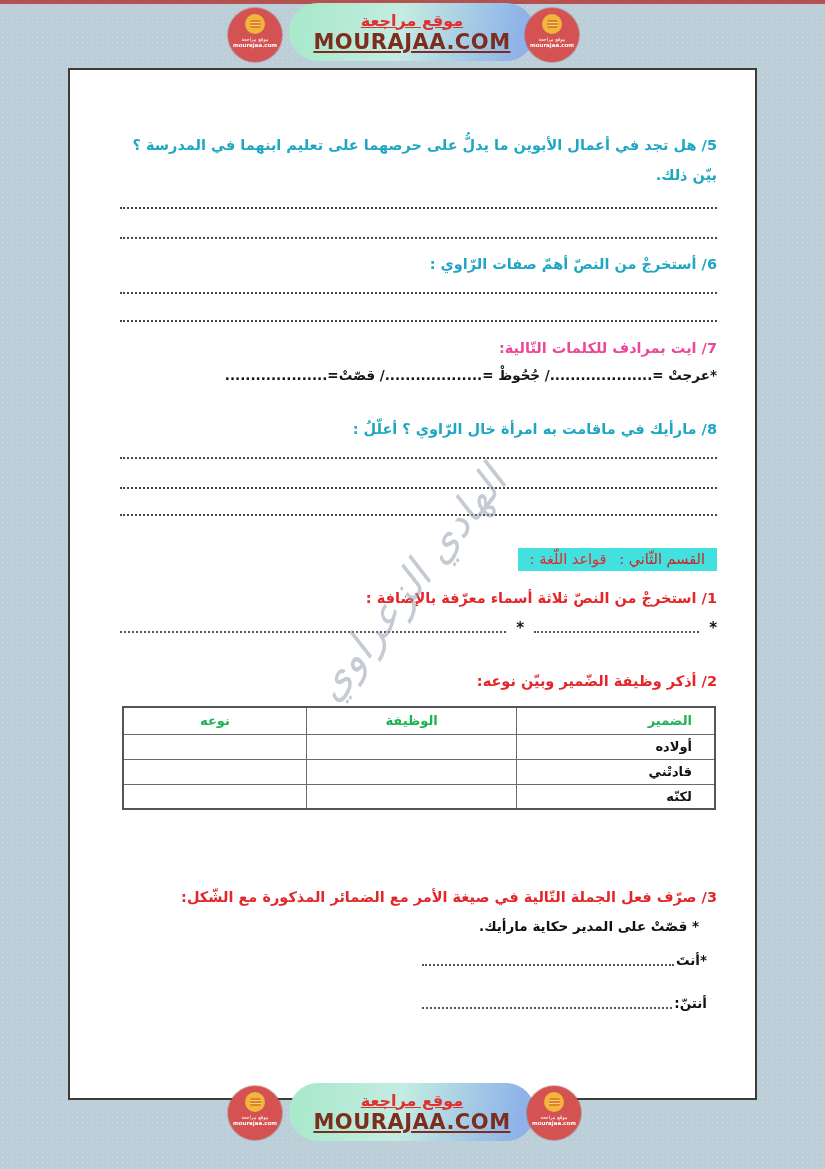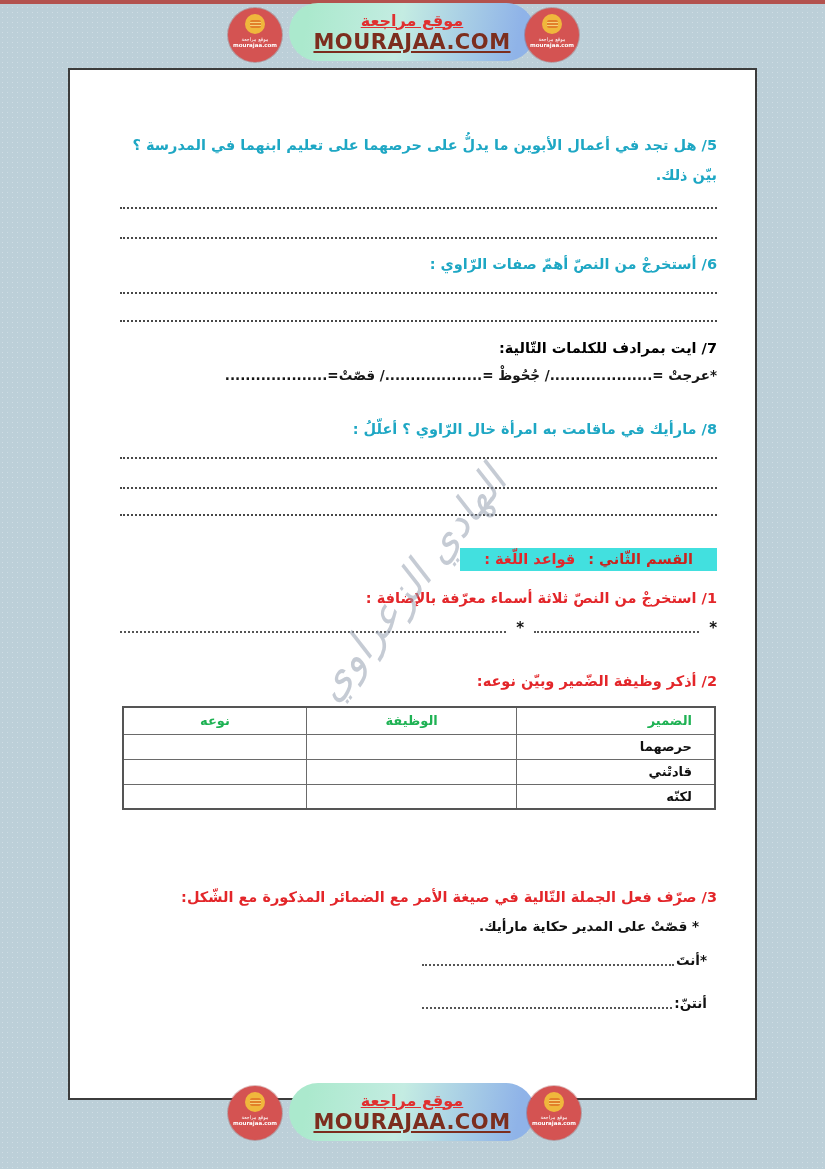--- a/index.html
+++ b/index.html
@@ -38,29 +38,29 @@
   .logo-t1 { font-size:5px; color:#ffffff; margin-top:2px; direction:rtl; line-height:1.2; }
   .logo-t2 { font-size:5.5px; color:#ffffff; font-weight:bold; line-height:1.2; }
 
   
   .page { position:absolute; left:68px; top:68px; width:689px; height:1032px;
     background:#ffffff; border:2px solid #3c3c3c; z-index:2; }
 
   .q { position:absolute; right:38px; left:50px; direction:rtl; font-weight:bold;
     font-size:14.5px; line-height:30px; }
   .teal { color:#1ea7c4; }
-  .blue { color:#000000; }
+  .blue { color:#ec4899; }
   .red  { color:#e3262a; }
   .dark { color:#161616; }
 
   .dotline { position:absolute; left:50px; right:38px; height:0;
     border-top:2.5px dotted #474747; }
 
   .section-header { position:absolute; right:38px; top:478px; direction:rtl;
-    background:#42e0df; padding:3px 24px 4px; font-weight:bold; font-size:14.5px; }
+    background:#42e0df; padding:3px 12px 4px; font-weight:normal; font-size:14.5px; }
   .sect-label { color:#cc231d; margin-left:8px; }
   .sect-title { color:#e3262a; }
 
   .starline { position:absolute; top:553px; right:38px; left:50px;
     display:flex; direction:rtl; align-items:center; gap:10px; }
   .star { font-weight:bold; font-size:15px; color:#111111; line-height:10px; }
   .dotseg { border-bottom:2.5px dotted #555555; height:9px; }
   .seg1 { width:165px; } .seg2 { flex:1; }
 
   .table-wrap { position:absolute; left:52px; right:39px; top:636px; z-index:3; }
@@ -146,21 +146,21 @@
 
   <div class="table-wrap">
     <table>
       <tbody>
           <tr class="hdr">
         <td class="c-pron">الضمير</td>
         <td class="c-func">الوظيفة</td>
         <td class="c-type">نوعه</td>
       </tr>
       <tr class="bodyrow">
-        <td class="c-pron">حرصهما</td>
+        <td class="c-pron">أولاده</td>
         <td class="c-func"></td>
         <td class="c-type"></td>
       </tr>
       <tr class="bodyrow">
         <td class="c-pron">قادتْني</td>
         <td class="c-func"></td>
         <td class="c-type"></td>
       </tr>
       <tr class="bodyrow">
         <td class="c-pron">لكنّه</td>

